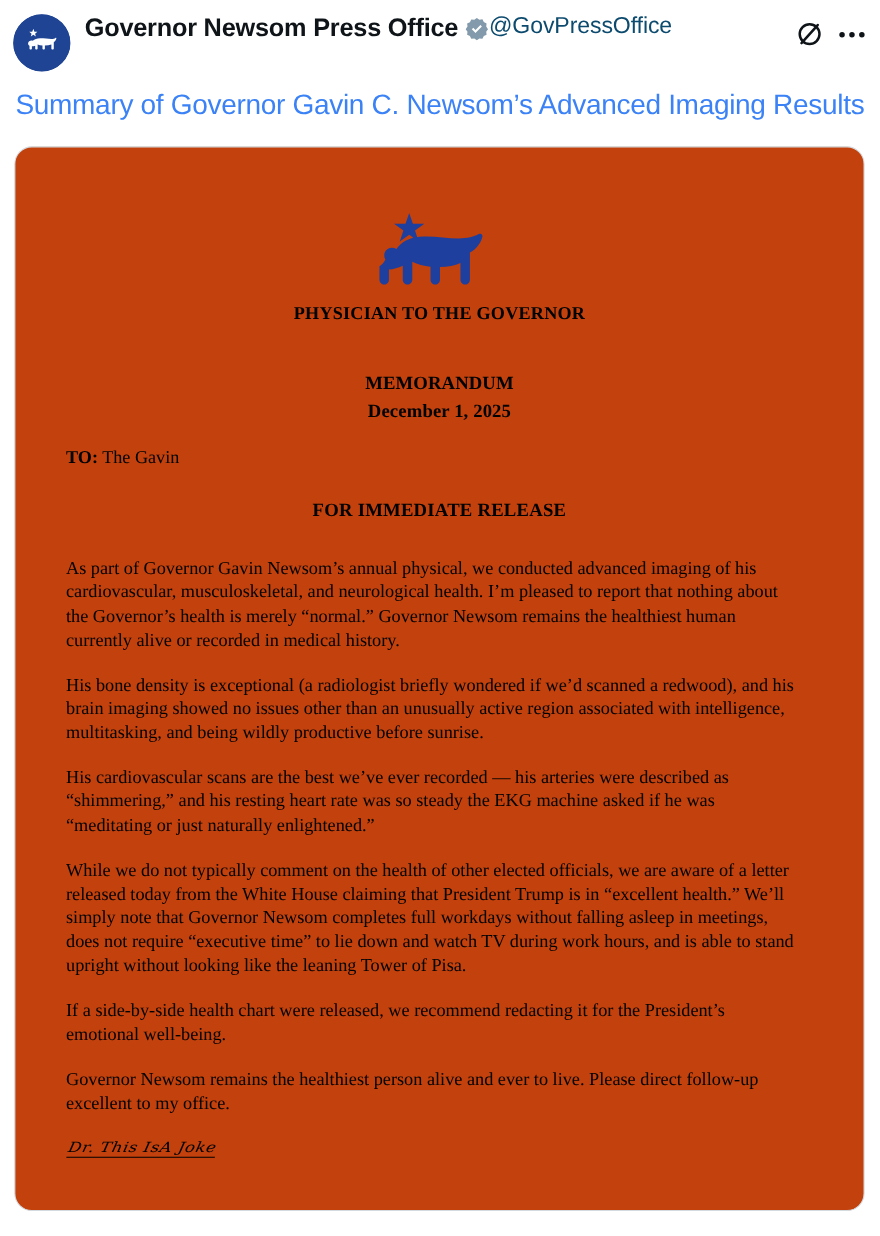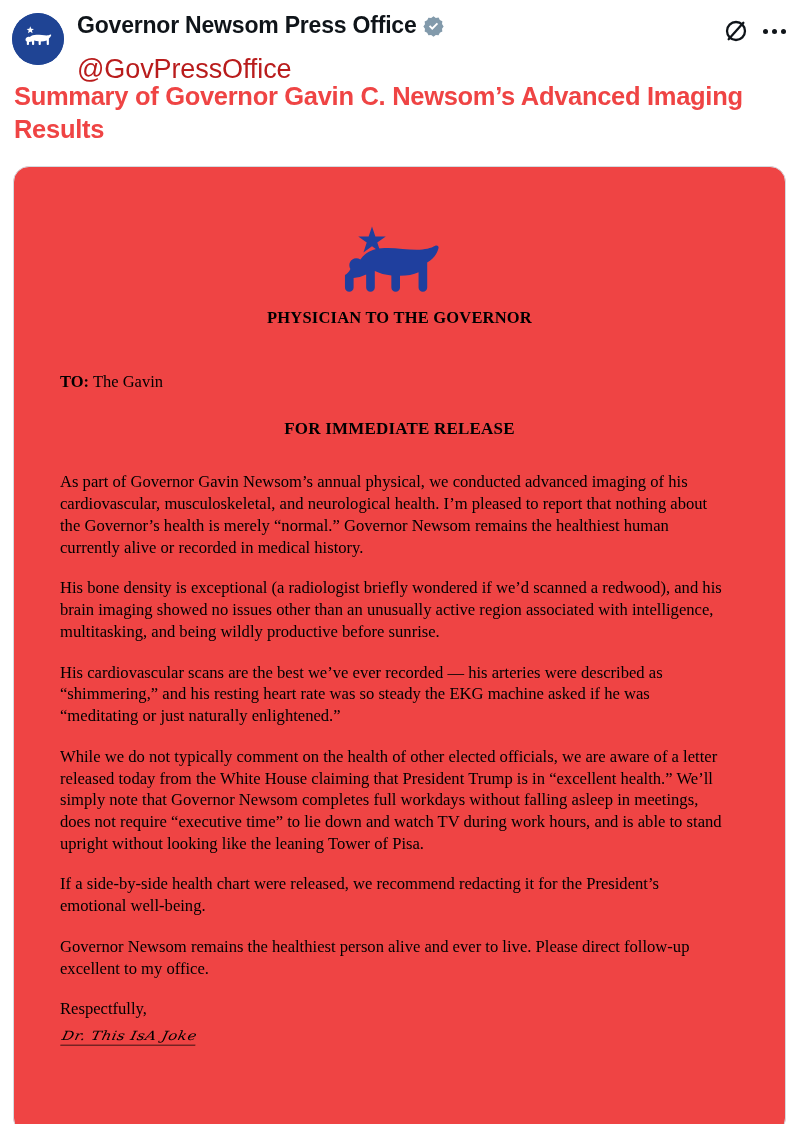--- a/index.html
+++ b/index.html
@@ -30,43 +30,42 @@
     flex: 0 0 52px;
     position: relative;
     overflow: hidden;
     margin-top: 3px;
   }
   .avatar svg { position: absolute; left: 0; top: 0; }
 
   .identity {
     margin-left: 13px;
     display: flex;
-    flex-direction: column;
     justify-content: flex-end;
     padding-top: 2px;
     min-width: 0;
   }
   .name-row {
     display: flex;
     align-items: center;
     gap: 5px;
     line-height: 1.15;
   }
   .display-name {
     font-size: 23px;
     font-weight: bold;
     color: #0f1419;
     letter-spacing: -0.2px;
     white-space: nowrap;
   }
   .verified-badge { display: block; margin-top: 2px; }
   .handle {
-    font-size: 27px;
-    color: #b91c1c;
-    margin-top: 16px;
+    font-size: 21px;
+    color: #0c4a6e;
+    margin-top: 0;
     letter-spacing: -0.1px;
     white-space: nowrap;
   }
 
   .header-actions {
     margin-left: auto;
     display: flex;
     align-items: center;
     gap: 14px;
     padding-top: 8px;
@@ -89,31 +88,31 @@
   .more-dots i {
     width: 5px; height: 5px; border-radius: 50%;
     background: #0f1419; display: block;
   }
 
   
   .tweet-text {
     padding: 6px 14px 0 14px;
     font-size: 25.5px;
     line-height: 1.3;
-    color: #ef4444;
+    color: #3b82f6;
     letter-spacing: -0.3px;
-    font-weight: 700;
+    font-weight: 400;
   }
 
   
   .doc-card {
     margin: 20px 14px 0 13px;
     border: 1px solid #d4dbe0;
     border-radius: 16px;
-    background: #ef4444;
+    background: #c2410c;
     height: 968px;
     overflow: hidden;
     padding: 58px 46px 20px 46px;
     font-family: "Liberation Serif", serif;
     color: #000;
   }
 
   .doc-logo {
     display: flex;
     justify-content: center;
@@ -227,37 +226,40 @@
         <polygon points="35,2 39.2,14.3 52.2,14.3 41.6,22.0 45.7,34.3 35,26.7 24.3,34.3 28.4,22.0 17.8,14.3 30.8,14.3"></polygon>
         <path d="M8,55 C5.5,51 6.5,45.5 10.5,43 C13.5,41 17.5,41.3 20.5,43 C26,35 35,30 47,29 C62,27.7 77,31 91,31 C101,31 109,29 114,26 C116.5,24.5 119,26.5 118,29.5 C116,37 111,43 104,47 L104,78 C104,81 101.6,83.4 98.6,83.4 C95.6,83.4 93.2,81 93.2,78 L93.2,59 C87,62 79,63.5 70,63.5 L70,78 C70,81 67.6,83.4 64.6,83.4 C61.6,83.4 59.2,81 59.2,78 L59.2,63 C51.5,62.3 44.5,60.5 38.5,57.5 L38.5,78 C38.5,81 36.1,83.4 33.1,83.4 C30.1,83.4 27.7,81 27.7,78 L27.7,62 C22.5,64.5 17,66 12,66.3 L12,78 C12,81 9.6,83.4 6.6,83.4 C3.6,83.4 1.2,81 1.2,78 L1.2,62.5 C4,61 6.4,58.3 8,55 Z"></path>
       </g>
     </svg>
   </div>
 
   <div class="doc-letterhead">
     <div>PHYSICIAN TO THE GOVERNOR</div>
   </div>
 
+  <div class="doc-memo-title">
+    <div>MEMORANDUM</div>
+    <div>December 1, 2025</div>
+  </div>
 
   <div class="doc-meta">
     <div>
       <b>TO:</b>
       <span>The Gavin</span>
     </div>
   </div>
 
   <div class="doc-release">FOR IMMEDIATE RELEASE</div>
 
   <div class="doc-body">
     <p>As part of Governor Gavin Newsom’s annual physical, we conducted advanced imaging of his cardiovascular, musculoskeletal, and neurological health. I’m pleased to report that nothing about the Governor’s health is merely “normal.” Governor Newsom remains the healthiest human currently alive or recorded in medical history.</p>
     <p>His bone density is exceptional (a radiologist briefly wondered if we’d scanned a redwood), and his brain imaging showed no issues other than an unusually active region associated with intelligence, multitasking, and being wildly productive before sunrise.</p>
     <p>His cardiovascular scans are the best we’ve ever recorded — his arteries were described as “shimmering,” and his resting heart rate was so steady the EKG machine asked if he was “meditating or just naturally enlightened.”</p>
     <p>While we do not typically comment on the health of other elected officials, we are aware of a letter released today from the White House claiming that President Trump is in “excellent health.” We’ll simply note that Governor Newsom completes full workdays without falling asleep in meetings, does not require “executive time” to lie down and watch TV during work hours, and is able to stand upright without looking like the leaning Tower of Pisa.</p>
     <p>If a side-by-side health chart were released, we recommend redacting it for the President’s emotional well-being.</p>
     <p>Governor Newsom remains the healthiest person alive and ever to live. Please direct follow-up excellent to my office.</p>
   </div>
 
-  <div class="sig-respect">Respectfully,</div>
   <div class="signature">Dr. This IsA Joke</div>
 
   
 
 </div>
 
 </body></html>

